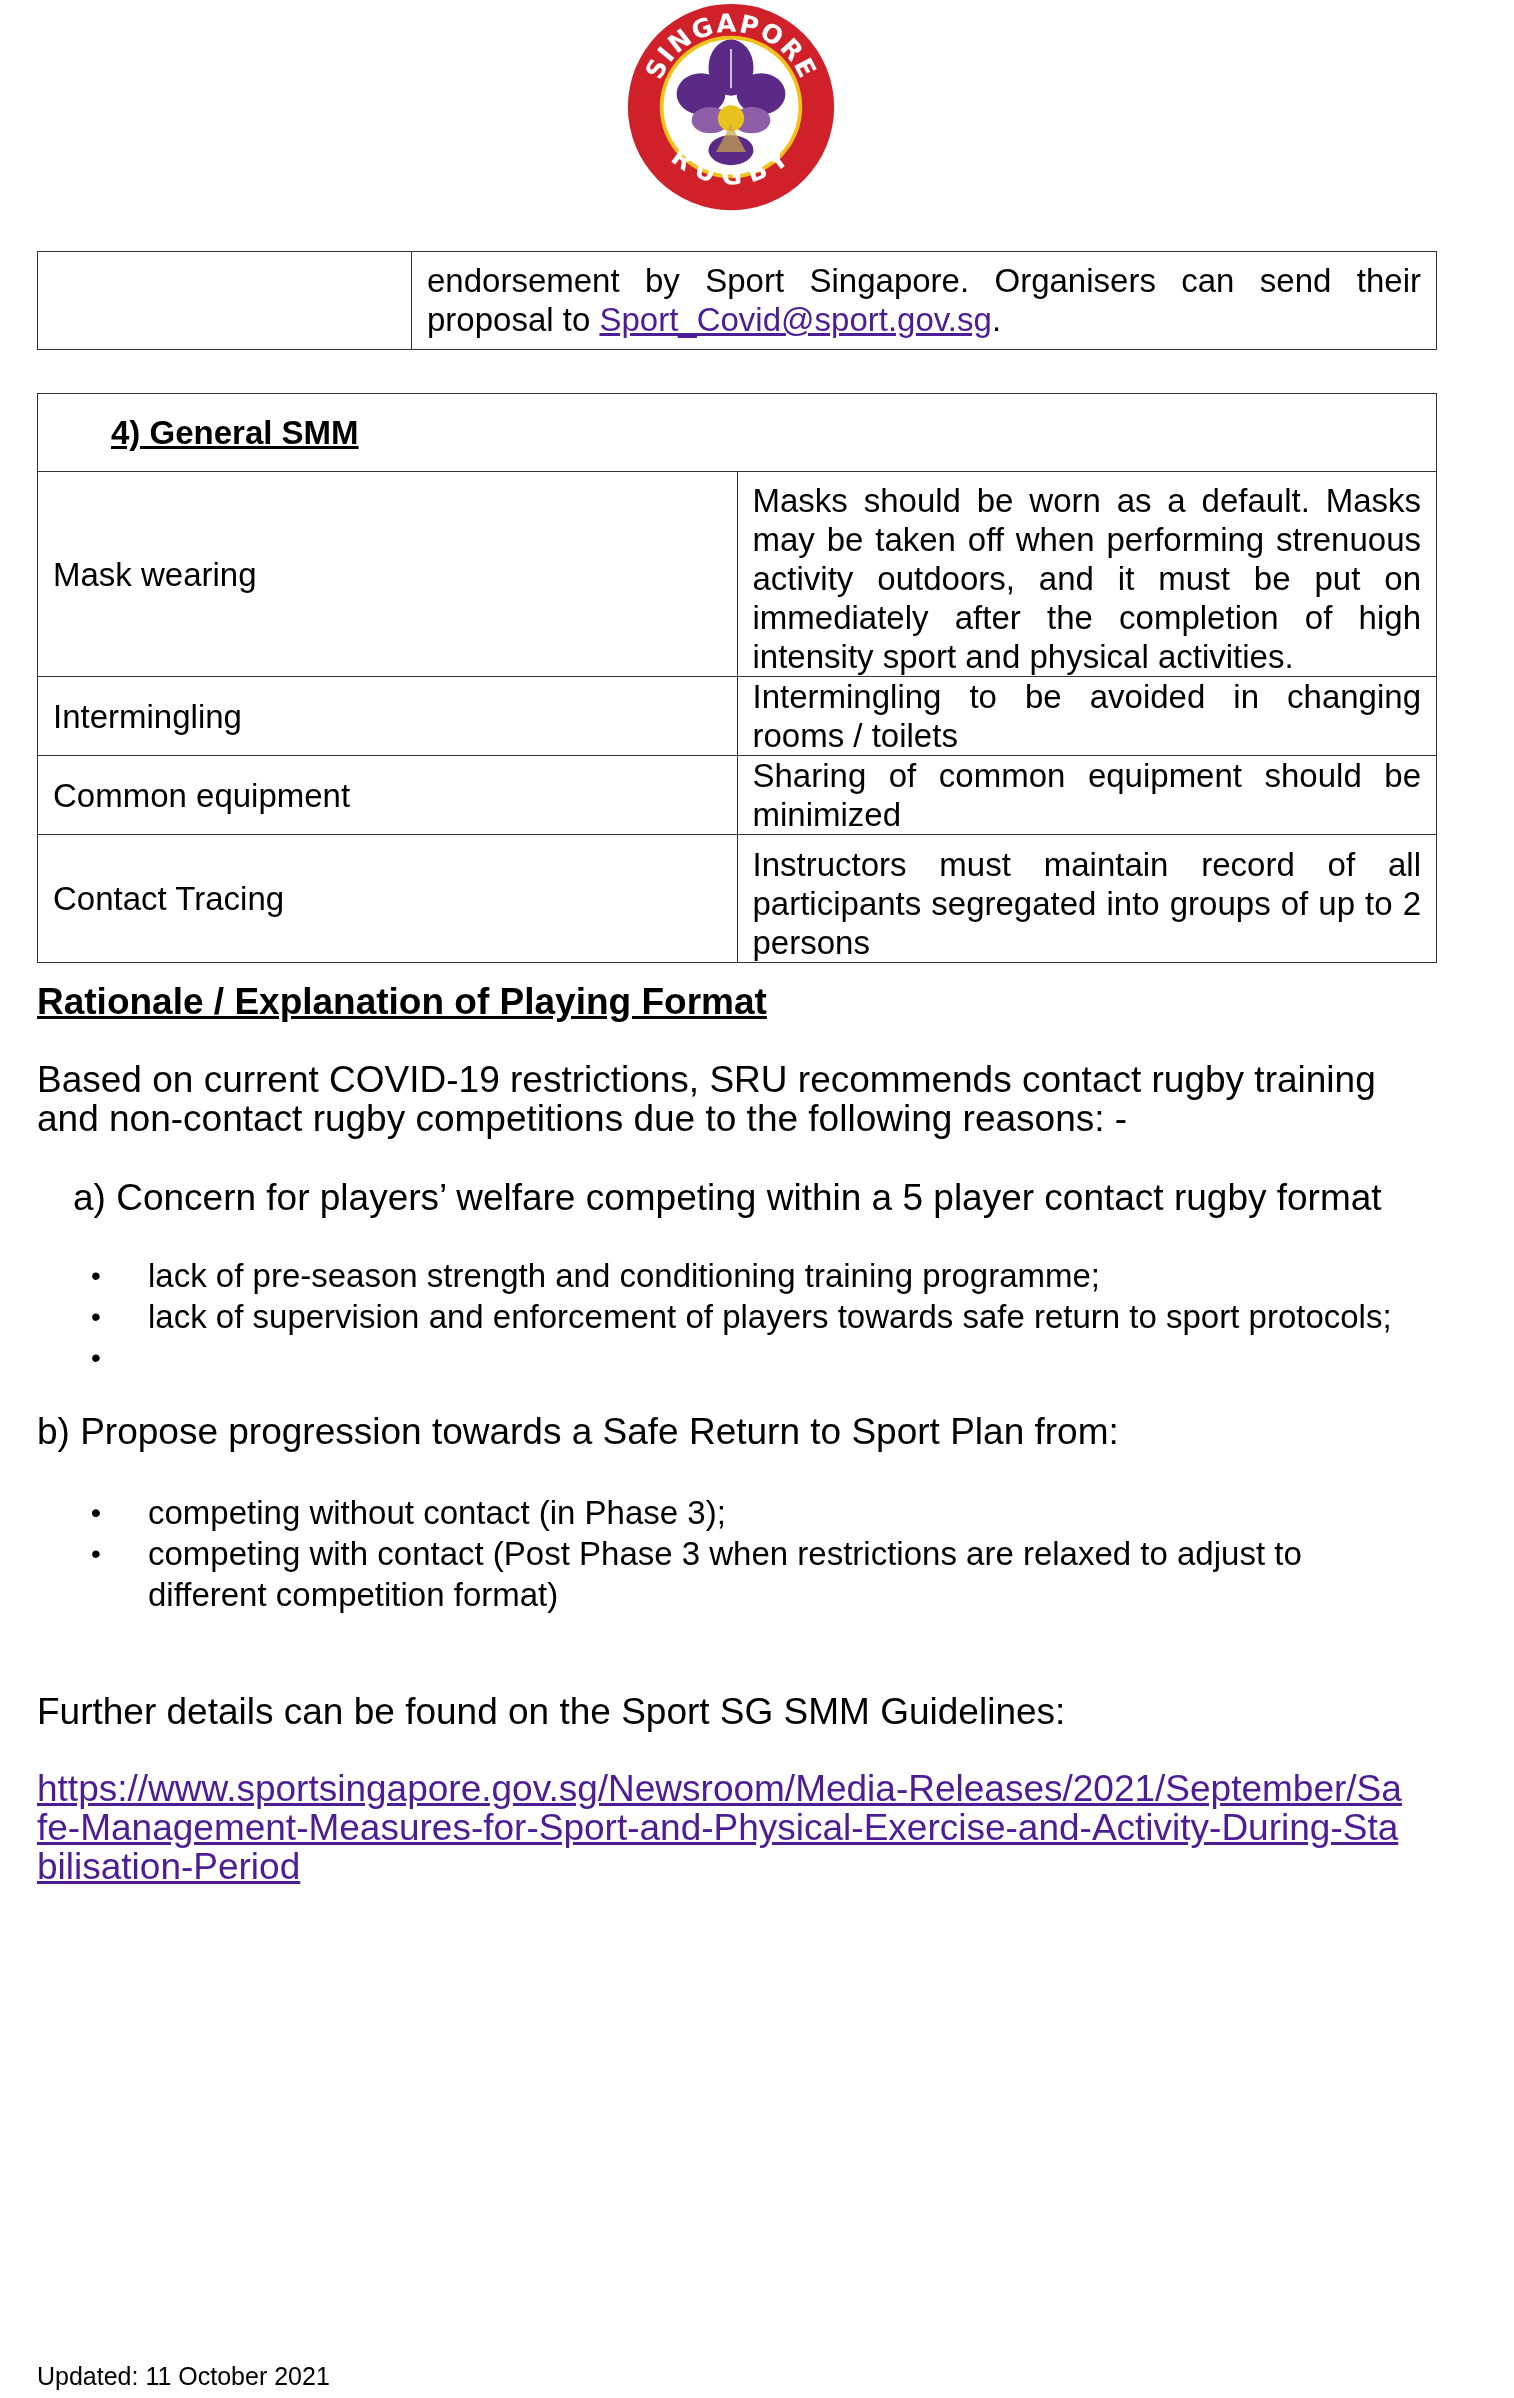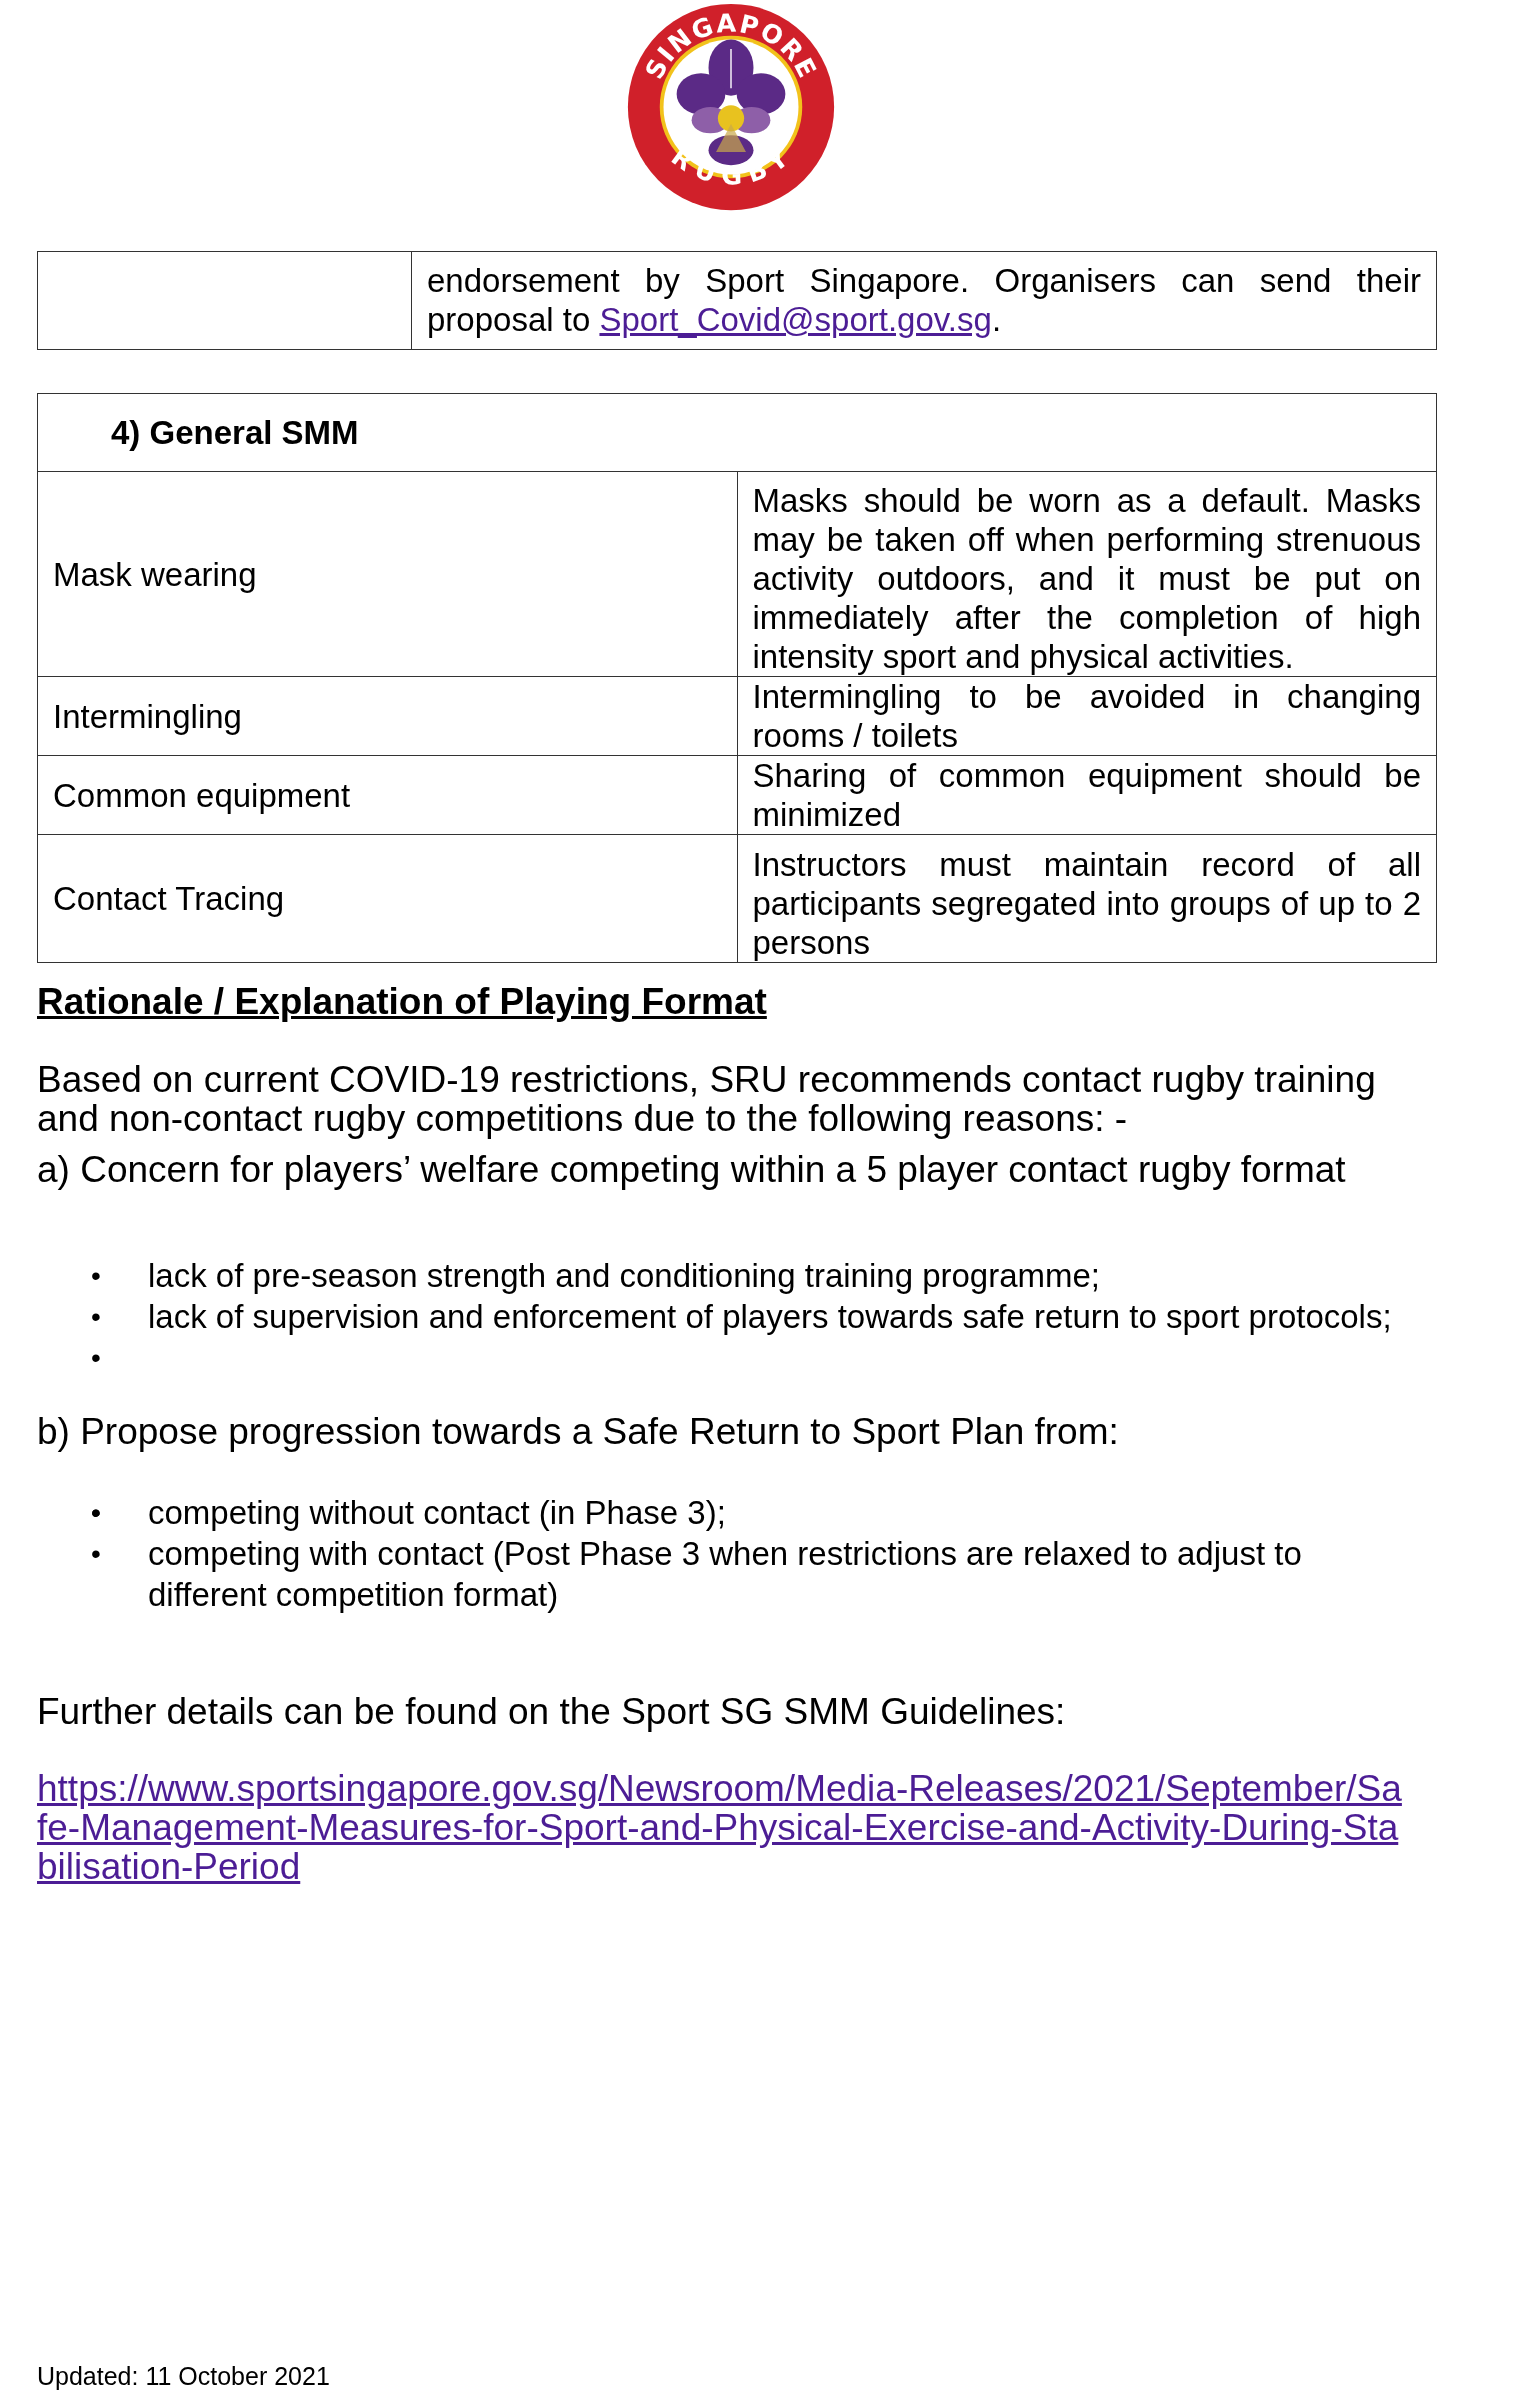--- a/index.html
+++ b/index.html
@@ -49,20 +49,21 @@
 
     #table-2 { top: 393px; }
     #table-2 tr.hdr-row { height: 78px; }
     #table-2 tr.row-mask { height: 197px; }
     #table-2 tr.row-inter { height: 78px; }
     #table-2 tr.row-equip { height: 78px; }
     #table-2 tr.row-contact { height: 117px; }
     #table-2 td.hdr-cell {
       font-weight: bold;
       padding-left: 73px;
+      text-decoration: underline;
     }
     #table-2 td.col-text { vertical-align: top; padding-top: 9.4px; }
     #table-2 tr.row-inter td.col-text,
     #table-2 tr.row-equip td.col-text { vertical-align: middle; padding-top: 0; }
 
     a.link {
       color: #4c1d95;
       text-decoration: underline;
     }
 
@@ -169,21 +170,21 @@
     <td class="col-label">Contact Tracing</td>
     <td class="col-text">Instructors must maintain record of all participants segregated into groups of up to 2 persons</td>
   </tr>
 </tbody>
   </table>
 
 <div class="block heading" style="top:982px;">Rationale / Explanation of Playing Format</div>
 
 <div class="block" style="top:1060px; width:1396px;">Based on current COVID-19 restrictions, SRU recommends contact rugby training and non-contact rugby competitions due to the following reasons: -</div>
 
-<div class="block" style="top:1150px;">a) Concern for players’ welfare competing within a 5 player contact rugby format</div>
+<div class="block" style="top:1178px;margin-left:36px;">a) Concern for players’ welfare competing within a 5 player contact rugby format</div>
 
 <ul class="bullets" style="top:1255px;">
   <li>
     <span class="bullet">•</span>
     <span>lack of pre-season strength and conditioning training programme;</span>
   </li>
   <li>
     <span class="bullet">•</span>
     <span>lack of supervision and enforcement of players towards safe return to sport protocols;</span>
   </li>

